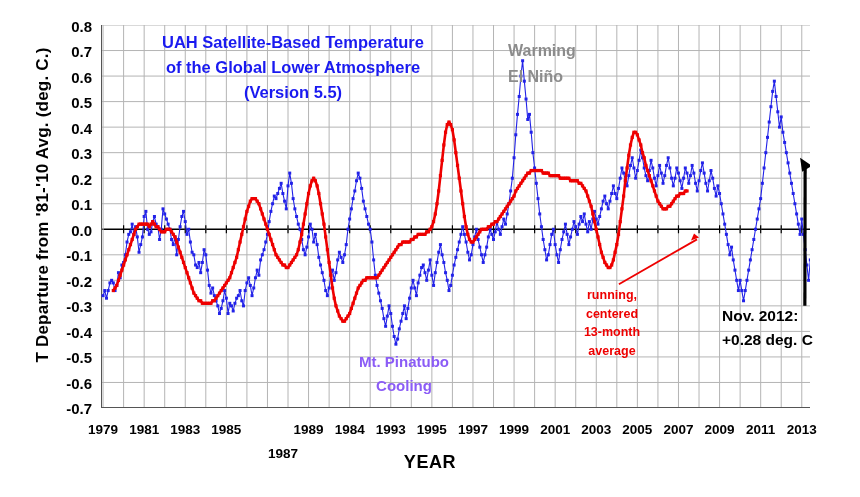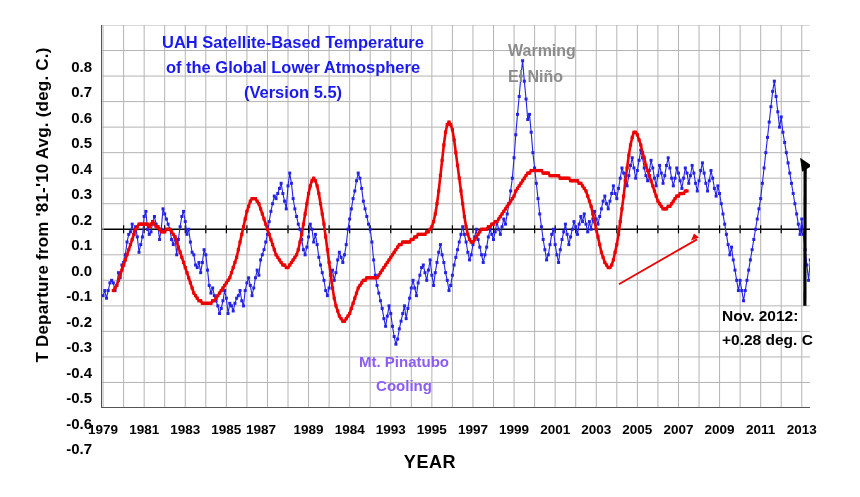--- a/index.html
+++ b/index.html
@@ -15,21 +15,21 @@
     text-align:center;white-space:nowrap;letter-spacing:.2px;
   }
   #xlabel{
     position:absolute;left:0;top:452px;width:860px;text-align:center;
     font:bold 18px "Liberation Sans",sans-serif;color:#000;letter-spacing:.6px;
   }
 
   
   .ytick{
     position:absolute;right:0;width:60px;text-align:right;
-    font:bold 15px "Liberation Sans",sans-serif;color:#000;margin-top:40px;
+    font:bold 15px "Liberation Sans",sans-serif;color:#000;
   }
   #yticks{position:absolute;left:30px;top:0;width:62px;height:497px;}
 
   
   #xticks{position:absolute;left:0;top:0;width:860px;height:387px;}
   .xtick{
     position:absolute;top:422px;width:60px;margin-left:-30px;text-align:center;
     font:bold 13.5px "Liberation Sans",sans-serif;color:#000;
   }
 
@@ -988,21 +988,21 @@
         <line x1="703.8623188405796" y1="280.8666666666667" x2="704.1356521739127" y2="140.77333333333334" stroke="#000" stroke-width="3.2"></line>
         <path d="M 699.1 132.8 l 2 14 l 10 -6 z" fill="#000"></path>
       </svg>
   </div>
 
   <div id="xticks">
       <div class="xtick" style="left: 103.055px;">1979</div>
       <div class="xtick" style="left: 144.157px;">1981</div>
       <div class="xtick" style="left: 185.258px;">1983</div>
       <div class="xtick" style="left: 226.359px;">1985</div>
-      <div class="xtick" style="left: 261px;">1987</div>
+      <div class="xtick" style="left: 283px; margin-top: 24px;">1987</div>
       <div class="xtick" style="left: 308.562px;">1989</div>
       <div class="xtick" style="left: 349.664px;">1984</div>
       <div class="xtick" style="left: 390.765px;">1993</div>
       <div class="xtick" style="left: 431.867px;">1995</div>
       <div class="xtick" style="left: 472.968px;">1997</div>
       <div class="xtick" style="left: 514.07px;">1999</div>
       <div class="xtick" style="left: 555.171px;">2001</div>
       <div class="xtick" style="left: 596.272px;">2003</div>
       <div class="xtick" style="left: 637.374px;">2005</div>
       <div class="xtick" style="left: 678.475px;">2007</div>
@@ -1022,19 +1022,25 @@
   <div class="anno" id="elnino">
     <div>Warming</div>
     <div>El Niño</div>
   </div>
 
   <div class="anno" id="pinatubo">
     <div>Mt. Pinatubo</div>
     <div>Cooling</div>
   </div>
 
+  <div class="anno" id="runavg">
+    <div>running,</div>
+    <div>centered</div>
+    <div>13-month</div>
+    <div>average</div>
+  </div>
 
   <div class="anno" id="nov2012">
     <div>Nov. 2012:</div>
     <div>+0.28 deg. C</div>
   </div>
 
 </div>
 
 </body></html>

